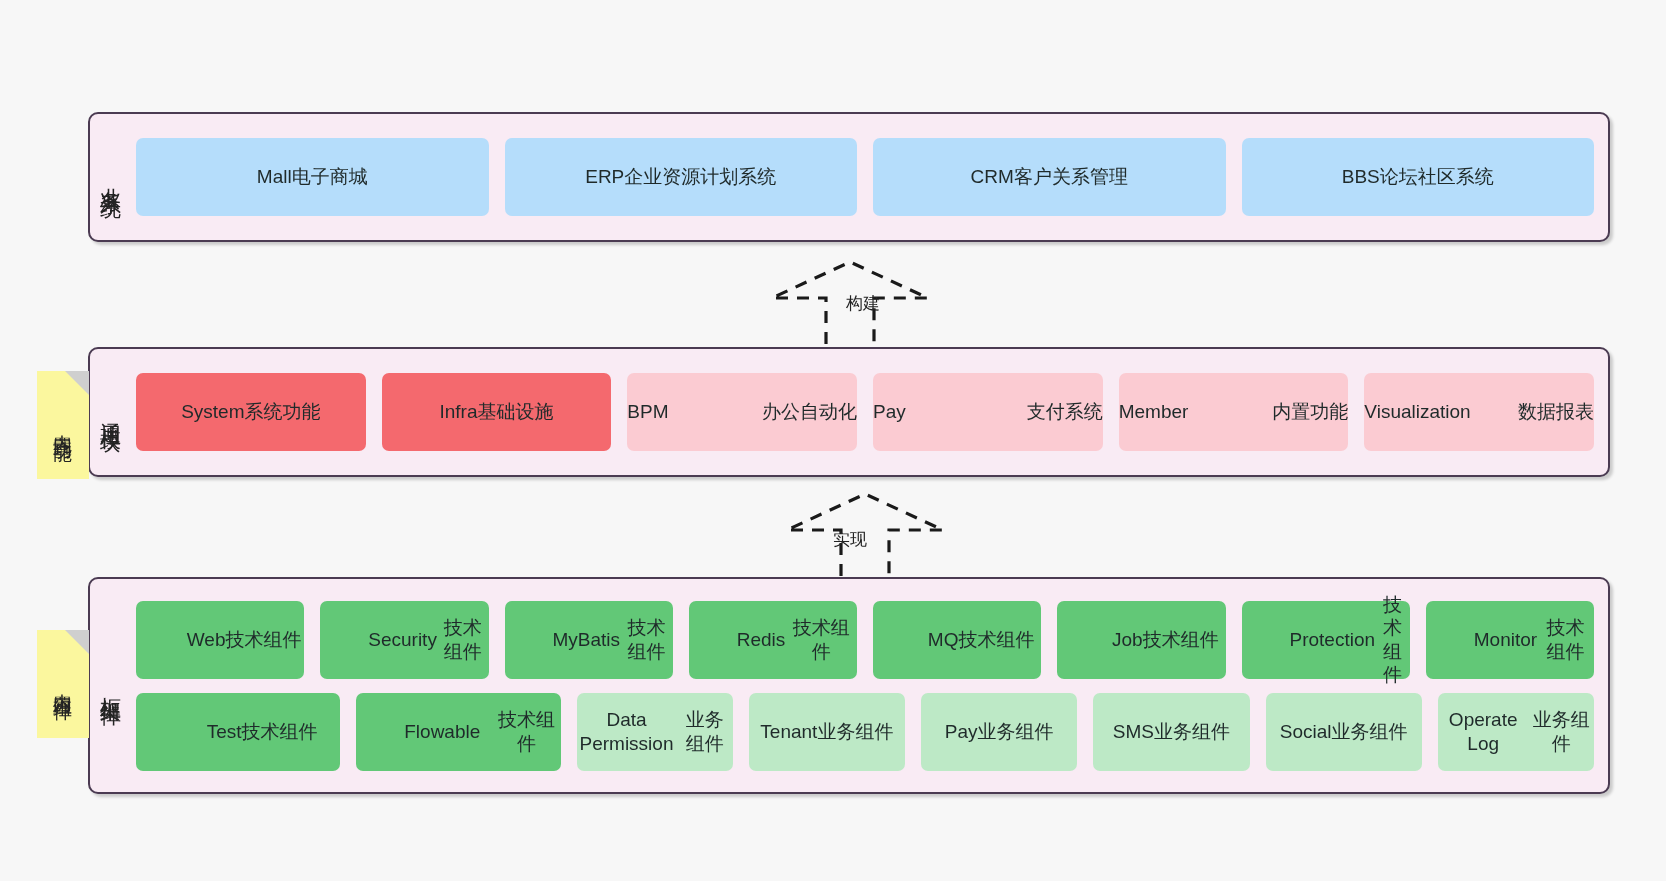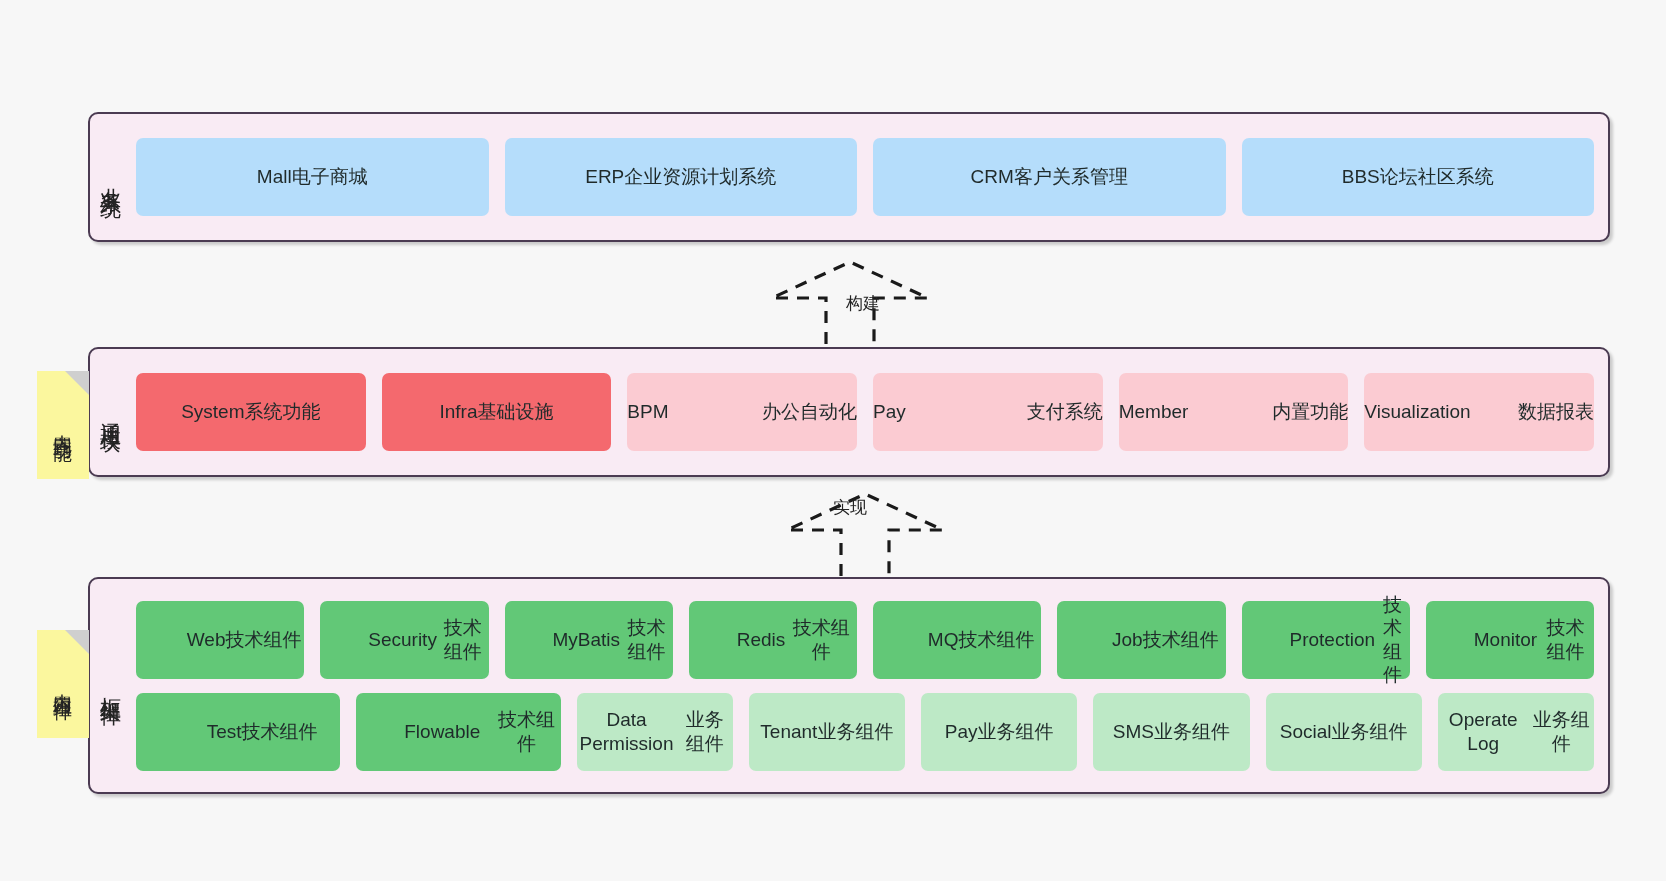--- a/index.html
+++ b/index.html
@@ -202,21 +202,21 @@
   </div>
 
   <div class="note" style="left:37px; top:371px; width:52px; height:108px;">
     <span class="fold"></span>
     <span>内置功能</span>
   </div>
 
   <svg class="arrow" style="left:765px; top:490px; width:200px; height:90px;" viewBox="0 0 200 90">
     <path d="M 76 86 L 76 40 L 22 40 L 100 4 L 178 40 L 124 40 L 124 86" fill="none" stroke="#1a1a1a" stroke-width="3.2" stroke-dasharray="12,9" stroke-linejoin="miter"></path>
   </svg>
-  <div class="arrow-label" style="left:833px; top:496px;text-align:center;">实现</div>
+  <div class="arrow-label" style="left:833px; top:528px;text-align:center;">实现</div>
 
   <div class="layer" id="layer-framework" style="left:88px; top:577px; width:1522px; height:217px;">
     <div class="layer-title">框架组件</div>
     <div class="layer-body two-rows">
 
       <div class="row">
         <div class="card green" style="height:78px;">
           <span class="en">Web</span>
           <span class="cn">技术组件</span>
         </div>

